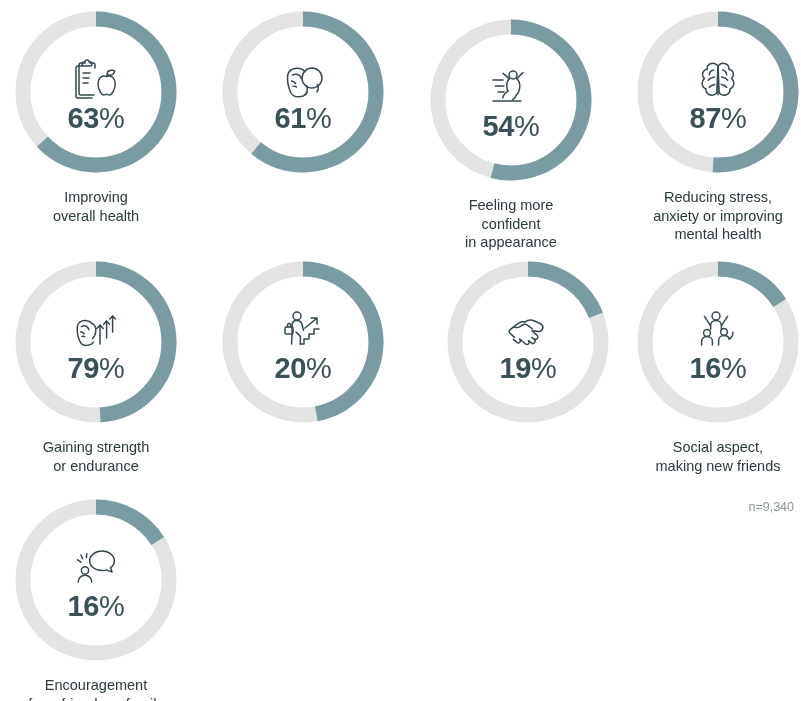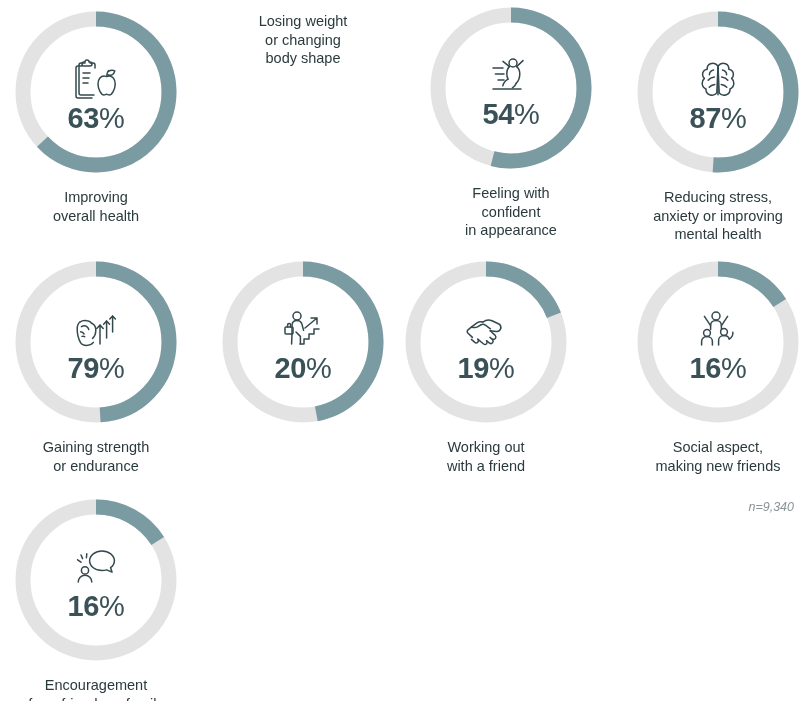--- a/index.html
+++ b/index.html
@@ -90,21 +90,20 @@
     white-space: pre-line;
   }
 
   #sample-size {
     position: absolute;
     right: 7px;
     top: 500px;
     font-size: 12.5px;
     color: #8a9496;
     text-align: right;
-    font-style: italic;
   }
 </style>
 </head>
 <body>
 
 <div id="grid">
     <div class="donut-cell" style="left: -2px; top: 4px;">
     <div class="donut-wrap">
       <svg class="donut-svg" viewBox="0 0 176 176">
         <circle cx="88" cy="88" r="73" fill="none" stroke="#e3e3e3" stroke-width="15"></circle>
@@ -124,25 +123,44 @@
       <path d="M36.2 13.4 c2.6 -1.6 5.6 -1.1 6.6 -0.6 c-0.3 1.4 -1.8 4 -4.6 4.4 c-1.2 0.2 -2 -0.1 -2.6 -0.6"></path>
     </svg>
         </div>
         <div class="pct"><span>63</span><span class="sym">%</span></div>
       </div>
     </div>
     <div class="caption">Improving
 overall health</div>
   </div>
     <div class="donut-cell" style="left: 205px; top: 4px;">
-    <div class="caption">Losing weight
-or changing
-body shape</div>
-  </div>
-    <div class="donut-cell" style="left: 413px; top: 0;">
+    <div class="donut-wrap">
+      <svg class="donut-svg" viewBox="0 0 176 176">
+        <circle cx="88" cy="88" r="73" fill="none" stroke="#e3e3e3" stroke-width="15"></circle>
+        <circle cx="88" cy="88" r="73" fill="none" stroke="#7b9ba3" stroke-width="15" stroke-dasharray="279.790241728707 178.8822856954028" transform="rotate(-90 88 88)"></circle>
+      </svg>
+      <div class="donut-center">
+        <div class="icon-box">
+
+    <svg viewBox="0 0 48 44" width="48" height="44" fill="none" stroke="#33494d" stroke-width="1.5" stroke-linecap="round" stroke-linejoin="round">
+      <path d="M12 12 c-2.5 1.5 -3.5 4.5 -3.5 8 c0 6 1.5 11 3.5 15 c1.2 2.4 4 3.8 7.5 3.8 c4 0 7 -1.8 8.6 -4.2"></path>
+      <path d="M12 12 c2 -1.4 5.2 -2 8.6 -1.4 c2.6 0.5 4.4 1.8 5.4 3.2"></path>
+      <path d="M13.5 17 c2.4 -1.1 5 -1 6.8 0.3 c1.2 0.9 1.8 2.1 2 3.3"></path>
+      <path d="M12.6 23 c1.6 0.2 3.2 1.2 4 2.6"></path>
+      <path d="M14.2 28.4 c1.2 -0.4 2.4 -0.2 3.2 0.5"></path>
+      <circle cx="33" cy="20" r="10"></circle>
+      <path d="M28 28.6 c0.8 3.6 -0.4 6.8 -2.4 8.6"></path>
+      <path d="M38.2 26.6 c1.6 2.4 1.4 5.2 -0.4 7"></path>
+    </svg>
+        </div>
+        <div class="pct"><span>61</span><span class="sym">%</span></div>
+      </div>
+    </div>
+  </div>
+    <div class="donut-cell" style="left: 413px; top: 12px;">
     <div class="donut-wrap">
       <svg class="donut-svg" viewBox="0 0 176 176">
         <circle cx="88" cy="88" r="73" fill="none" stroke="#e3e3e3" stroke-width="15"></circle>
         <circle cx="88" cy="88" r="73" fill="none" stroke="#7b9ba3" stroke-width="15" stroke-dasharray="247.6831648090193 210.98936261509047" transform="rotate(-90 88 88)"></circle>
       </svg>
       <div class="donut-center">
         <div class="icon-box">
 
     <svg viewBox="0 0 48 44" width="48" height="44" fill="none" stroke="#33494d" stroke-width="1.5" stroke-linecap="round" stroke-linejoin="round">
       <circle cx="26" cy="9" r="4"></circle>
@@ -152,21 +170,21 @@
       <path d="M29.6 12.6 c2.2 1.6 3.2 4.4 3.2 7.2 c0 4 -1.6 7.6 -3.6 9.4"></path>
       <path d="M21 25.2 c-2.6 1.6 -4.6 3.8 -5.2 6.6"></path>
       <path d="M29.2 29.2 c-0.6 2 -2 3.6 -3.8 4.6"></path>
       <path d="M6 14 h10 M8.4 20 h8.6 M11 26 h6"></path>
       <path d="M6 35 h28"></path>
     </svg>
         </div>
         <div class="pct"><span>54</span><span class="sym">%</span></div>
       </div>
     </div>
-    <div class="caption">Feeling with
+    <div class="caption">Feeling more
 confident
 in appearance</div>
   </div>
     <div class="donut-cell" style="left: 620px; top: 4px;">
     <div class="donut-wrap">
       <svg class="donut-svg" viewBox="0 0 176 176">
         <circle cx="88" cy="88" r="73" fill="none" stroke="#e3e3e3" stroke-width="15"></circle>
         <circle cx="88" cy="88" r="73" fill="none" stroke="#7b9ba3" stroke-width="15" stroke-dasharray="233.922988986296 224.74953843781378" transform="rotate(-90 88 88)"></circle>
       </svg>
       <div class="donut-center">
@@ -232,21 +250,21 @@
       <rect x="6" y="19" width="8" height="7" rx="1"></rect>
       <path d="M8.6 19 v-2 a1.4 1.4 0 0 1 1.4 -1.4 h0.2 a1.4 1.4 0 0 1 1.4 1.4 v2"></path>
       <path d="M21 36 h4 v-5 h5 v-5 h5 v-5 h5"></path>
       <path d="M26 20 l12 -10 M38 10 h-6 M38 10 v6"></path>
     </svg>
         </div>
         <div class="pct"><span>20</span><span class="sym">%</span></div>
       </div>
     </div>
   </div>
-    <div class="donut-cell" style="left: 388px; top: 254px;">
+    <div class="donut-cell" style="left: 430px; top: 254px;">
     <div class="donut-wrap">
       <svg class="donut-svg" viewBox="0 0 176 176">
         <circle cx="88" cy="88" r="73" fill="none" stroke="#e3e3e3" stroke-width="15"></circle>
         <circle cx="88" cy="88" r="73" fill="none" stroke="#7b9ba3" stroke-width="15" stroke-dasharray="87.14778021058086 371.52474721352894" transform="rotate(-90 88 88)"></circle>
       </svg>
       <div class="donut-center">
         <div class="icon-box">
 
     <svg viewBox="0 0 48 44" width="48" height="44" fill="none" stroke="#33494d" stroke-width="1.5" stroke-linecap="round" stroke-linejoin="round">
       <path d="M21 14 c2.6 -2 6 -2.6 9 -1.2 l6.4 3 c1.6 0.7 2.6 2.4 2.4 4.2"></path>
@@ -256,22 +274,20 @@
       <path d="M28 29.4 l2.6 2.4 a2.3 2.3 0 0 1 -3 3.4 l-3 -2.4"></path>
       <path d="M24.6 32.8 a2.2 2.2 0 0 1 -3 3.2 l-5.8 -4.8"></path>
       <path d="M15.8 31.2 a2.2 2.2 0 0 1 -3 3.2 l-3.4 -3"></path>
       <path d="M9.6 18.8 l-3.6 3 a2.2 2.2 0 0 0 -0.2 3.2 l4.6 4.4"></path>
       <path d="M9.6 18.8 c2 1 4.4 1 6.4 -0.2 l2.6 -1.6 c1.5 -0.9 3.4 -0.9 4.8 0.2 l5 3.6"></path>
     </svg>
         </div>
         <div class="pct"><span>19</span><span class="sym">%</span></div>
       </div>
     </div>
-    <div class="caption">Working out
-with a friend</div>
   </div>
     <div class="donut-cell" style="left: 620px; top: 254px;">
     <div class="donut-wrap">
       <svg class="donut-svg" viewBox="0 0 176 176">
         <circle cx="88" cy="88" r="73" fill="none" stroke="#e3e3e3" stroke-width="15"></circle>
         <circle cx="88" cy="88" r="73" fill="none" stroke="#7b9ba3" stroke-width="15" stroke-dasharray="73.38760438785756 385.2849230362522" transform="rotate(-90 88 88)"></circle>
       </svg>
       <div class="donut-center">
         <div class="icon-box">
 

